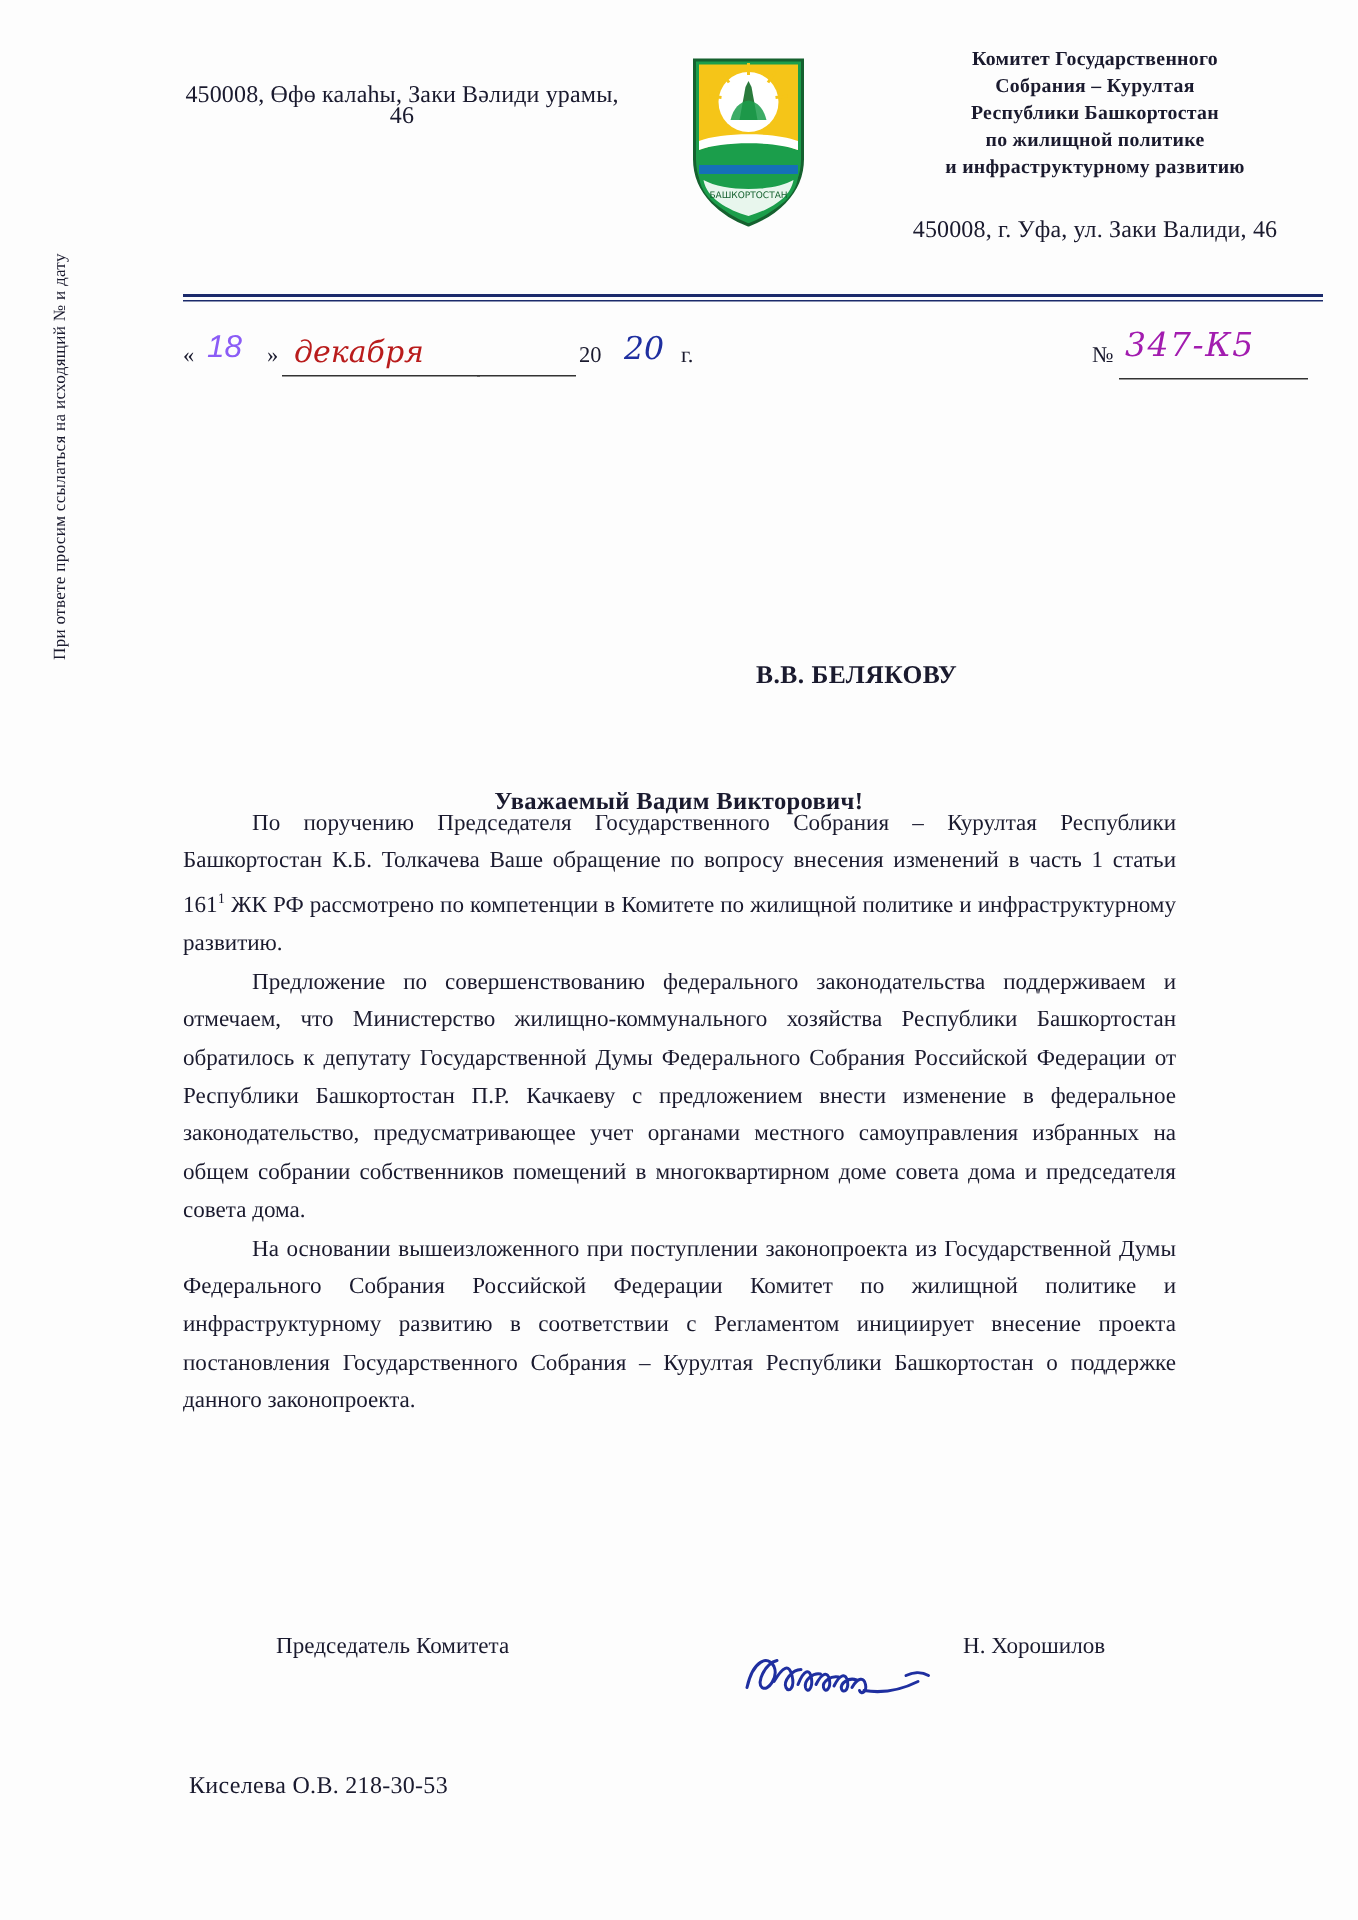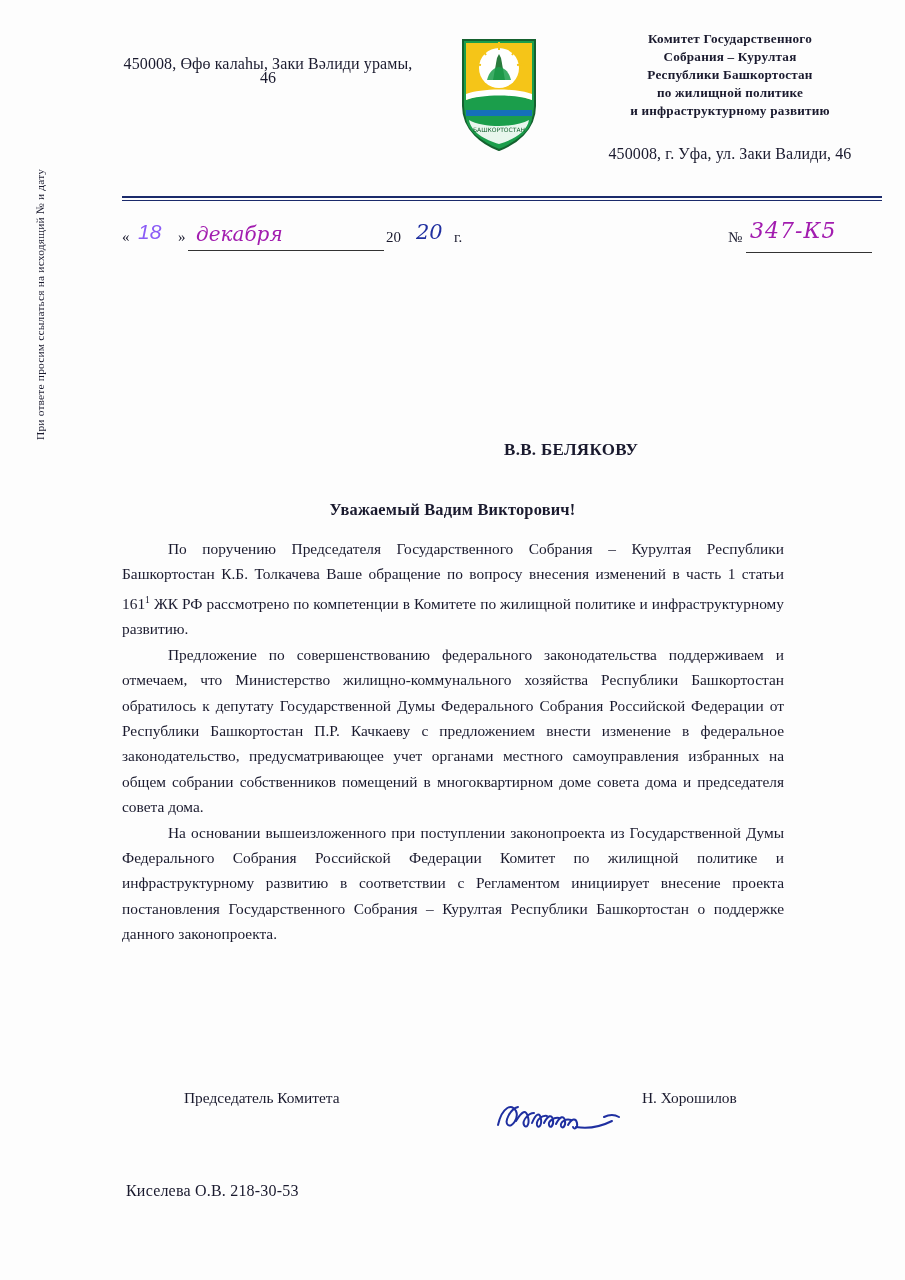--- a/index.html
+++ b/index.html
@@ -95,21 +95,21 @@
     font-style: italic;
     font-size: 21px;
     color: #8b5cf6;
   }
   .dateline .quote-close { position: absolute; left: 56px; top: 7px; }
   .dateline .month {
     position: absolute; left: 74px; top: 0px;
     font-family: "DejaVu Serif", serif;
     font-style: italic;
     font-size: 20px;
-    color: #a21caf;
+    color: #b91c1c;
   }
   .dateline .ul1 { position: absolute; left: 66px; top: 28px; width: 132px; border-bottom: 1px solid #333; }
   .dateline .yr20 { position: absolute; left: 264px; top: 7px; }
   .dateline .yrval {
     position: absolute; left: 294px; top: -2px;
     font-family: "DejaVu Serif", serif;
     font-style: italic;
     font-size: 21px;
     color: #1f2fa0;
   }
@@ -154,21 +154,21 @@
     top: 440px;
     font-weight: bold;
     font-size: 17px;
     letter-spacing: 0.3px;
   }
 
   .salutation {
     position: absolute;
     left: 0;
     right: 0;
-    top: 500px;
+    top: 524px;
     text-align: center;
     font-weight: bold;
     font-size: 16.4px;
     letter-spacing: 0.2px;
   }
 
   
   .body-text {
     position: absolute;
     left: 122px;

